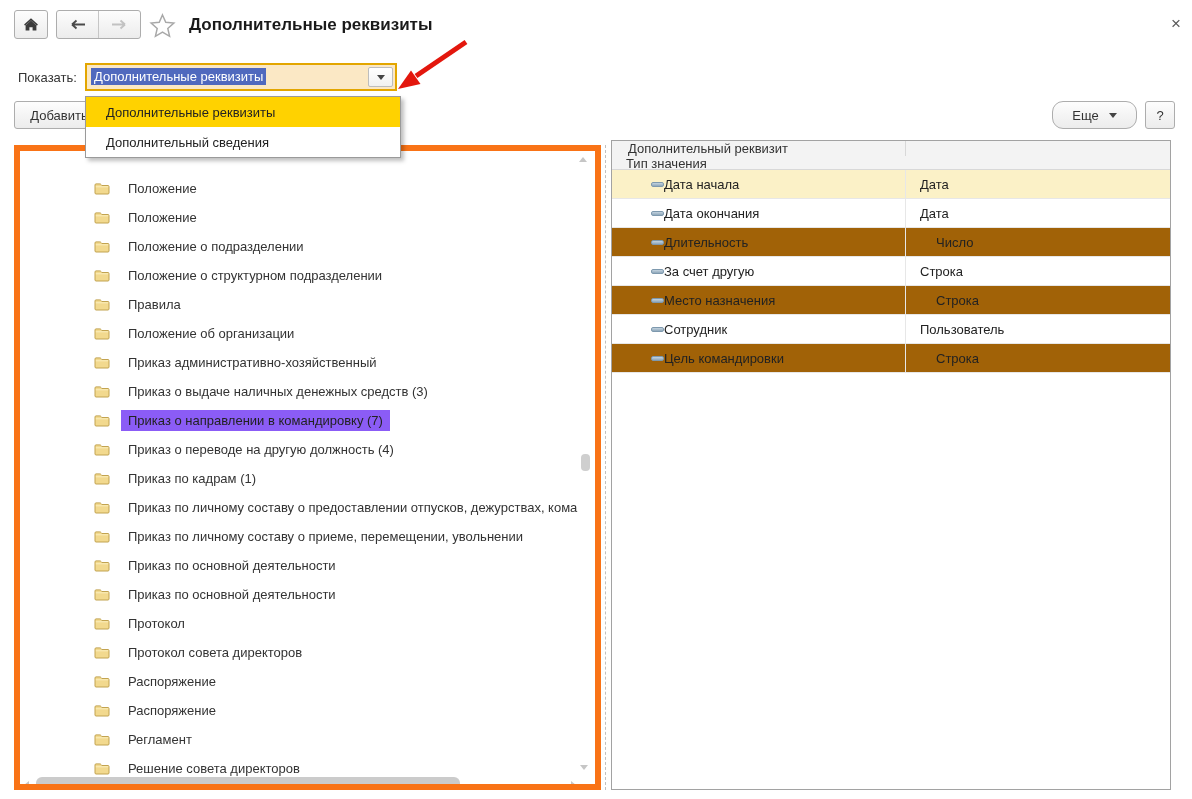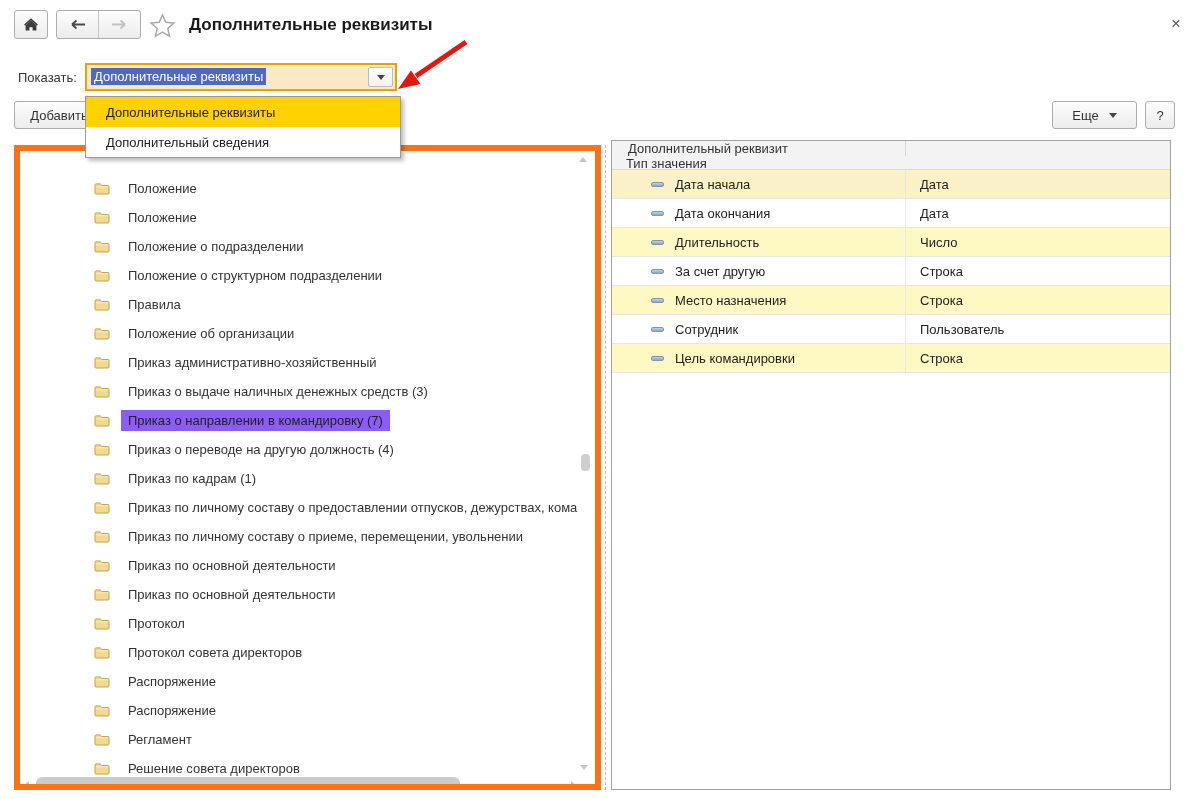--- a/index.html
+++ b/index.html
@@ -39,21 +39,21 @@
   .popup { position:absolute; left:85px; top:96px; width:316px; background:#fff;
     border:1px solid #9a9a9a; box-shadow:3px 3px 4px rgba(0,0,0,0.25); z-index:30; }
   .popup-item { height:30px; display:flex; align-items:center; padding-left:20px; color:#222; white-space:nowrap; }
   .popup-item.hl { background:#ffd200; }
 
   
   .red-arrow { position:absolute; left:392px; top:32px; z-index:50; }
 
   
   .add-btn { left:14px; top:101px; width:90px; height:28px; z-index:10; }
-  .more-btn { left:1052px; top:101px; width:85px; height:28px; gap:10px; }
+  .more-btn { left:1052px; top:101px; width:85px; height:28px; gap:10px;border-radius:11px; }
   .help-btn { left:1145px; top:101px; width:30px; height:28px; }
 
   
   .left-panel { position:absolute; left:14px; top:145px; width:587px; height:645px;
     border:6px solid #f97316; background:#fff; overflow:hidden; }
   .tree { position:absolute; left:0; top:23px; width:100%; }
   .tree-row { height:29px; display:flex; align-items:center; padding-left:74px; white-space:nowrap; }
   .tree-label { margin-left:11px; padding:3px 7px; color:#333; }
   .tree-row.selected .tree-label { background:#8b5cf6; color:#222; }
   .folder-icon { flex:0 0 16px; height:13px; }
@@ -71,27 +71,27 @@
   
   .splitter { position:absolute; left:605px; top:145px; height:645px; width:0; border-left:1px dashed #c0c0c0; }
 
   
   .right-panel { position:absolute; left:611px; top:140px; width:560px; height:650px;
     border:1px solid #a2a2a2; background:#fff; overflow:hidden; }
   .thead { display:flex; height:29px; background:#f3f3f3; border-bottom:1px solid #d8d8d8;flex-direction:column; }
   .th1 { width:294px; display:flex; align-items:center; padding-left:16px; border-right:1px solid #d8d8d8; color:#333; }
   .th2 { flex:1; display:flex; align-items:center; padding-left:14px; color:#333; }
   .trow { display:flex; height:29px; border-bottom:1px solid #e7e7e7; background:#fff; }
-  .trow.alt { background:#fef9c3; }
+  .trow.alt { background:#a16207;gap:16px; }
   .trow.selected { background:#fbf1c7; }
   .td1 { width:294px; display:flex; align-items:center; padding-left:39px; border-right:1px solid #e7e7e7; white-space:nowrap; }
   .td2 { flex:1; display:flex; align-items:center; padding-left:14px; white-space:nowrap; color:#222; }
   .attr-dash { flex:0 0 13px; height:5px; border:1px solid #7e99ae; border-radius:2px;
     background:linear-gradient(#c3d3df,#8fa7ba); }
-  .td1 span.cell-text { margin-left:11px; color:#222; }
+  .td1 span.cell-text { margin-left:0; color:#222; }
 </style>
 </head>
 <body>
 
 <div id="app">
 
   <div class="btn home-btn">
     <svg width="16" height="16" viewBox="0 0 16 16">
       <path d="M2.6 8.6 L8 3.6 L13.4 8.6 V13.6 H9.6 V10.2 H6.4 V13.6 H2.6 Z" fill="#3c3c3c"></path>
       <path d="M1.6 8.2 L8 2.4 L14.4 8.2" stroke="#3c3c3c" stroke-width="1.6" fill="none"></path>

